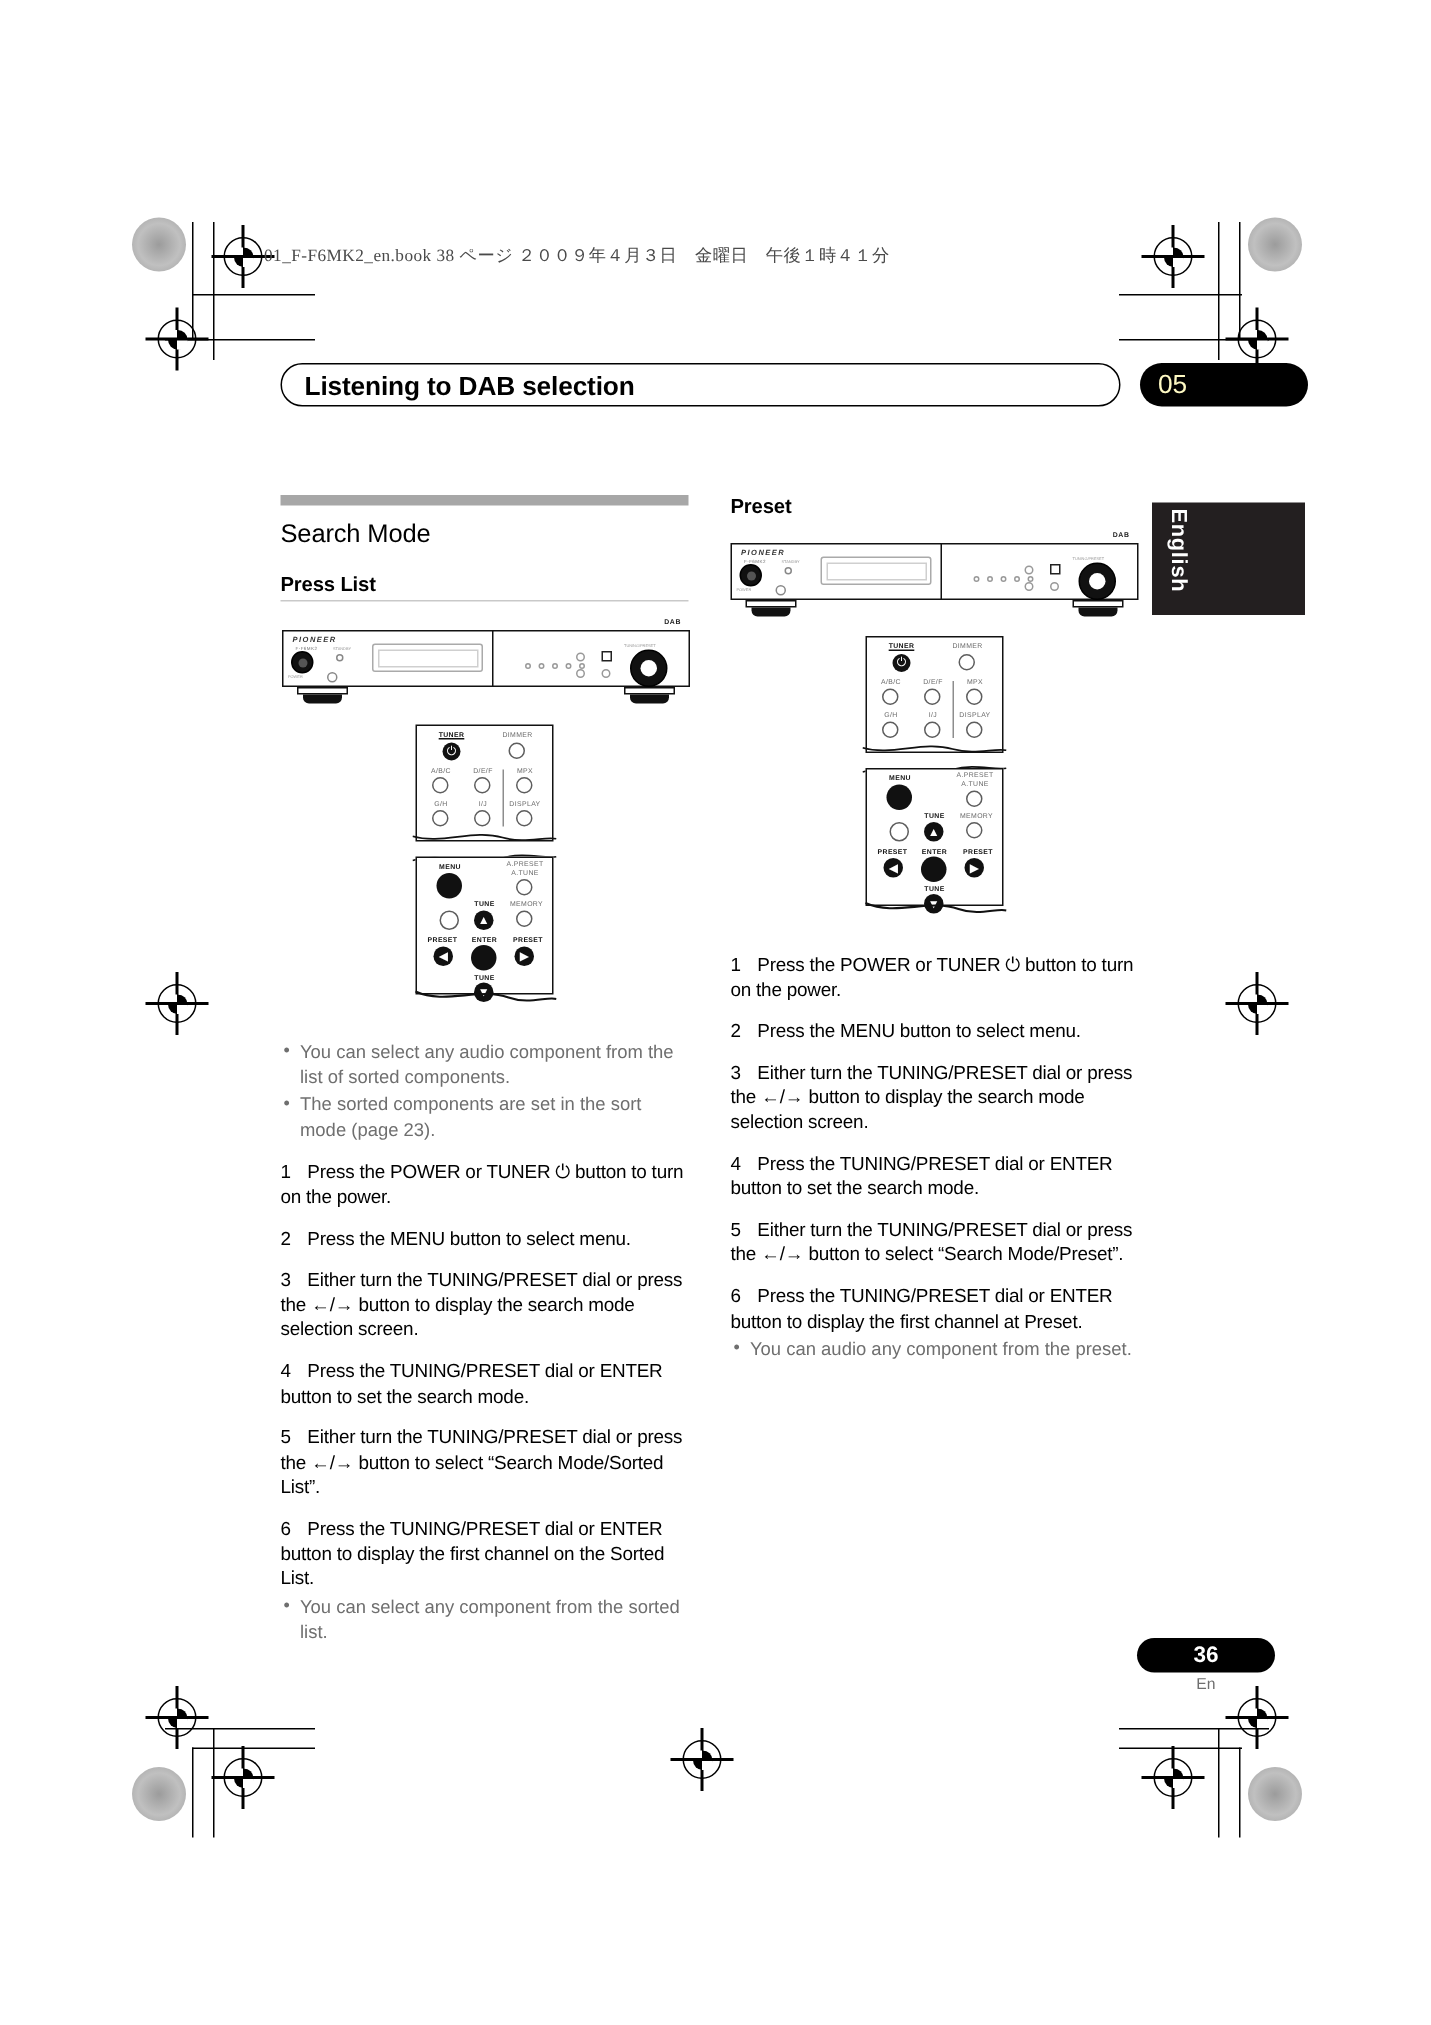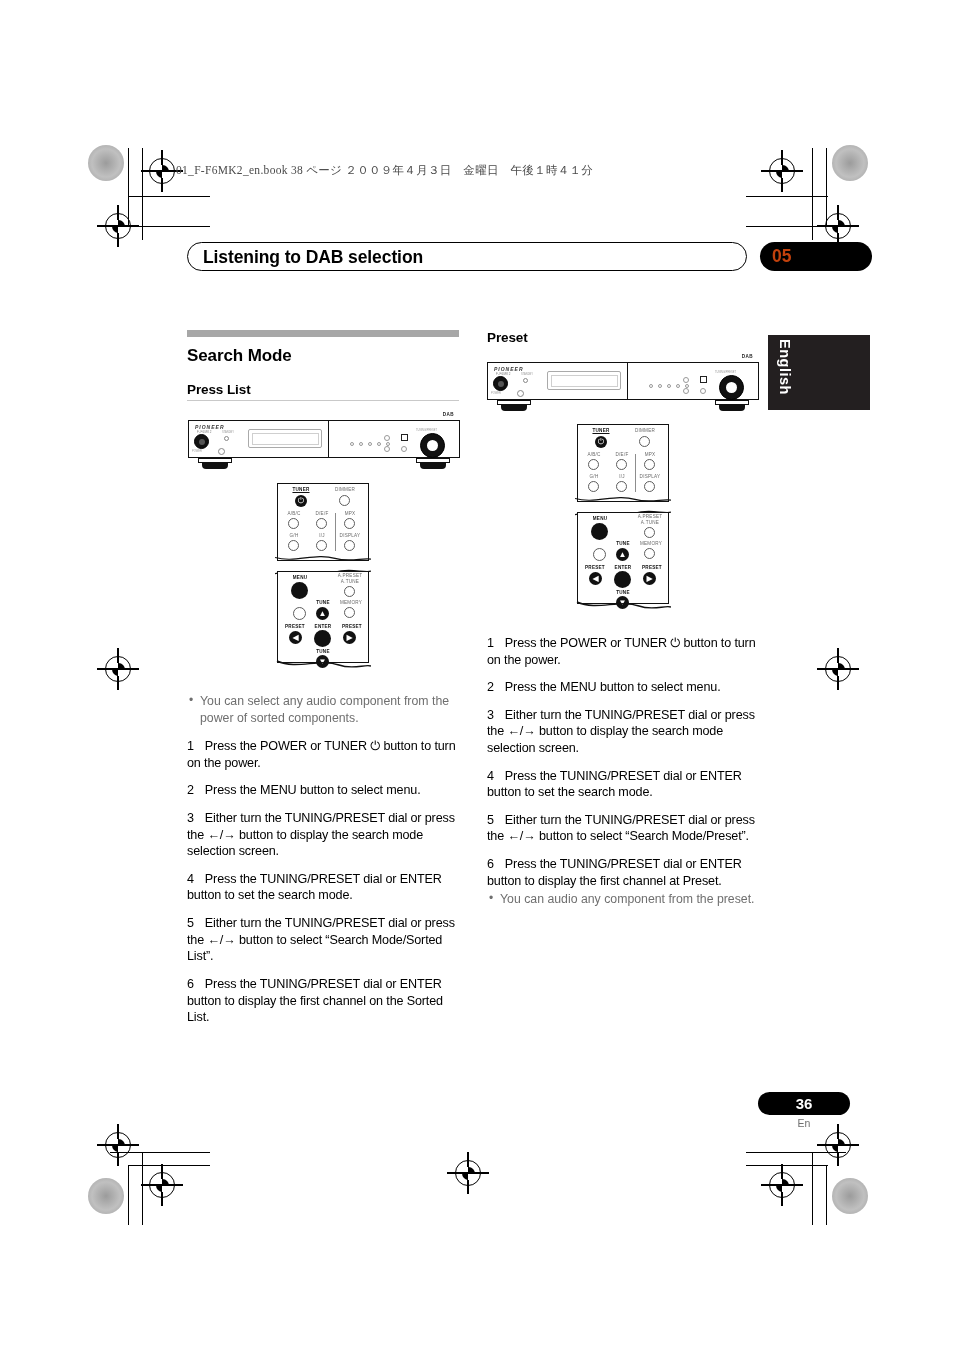--- a/index.html
+++ b/index.html
@@ -73,23 +73,23 @@
     position: absolute;
     left: 203px; top: 247px;
     font-size: 17.5px;
     font-weight: bold;
     letter-spacing: -0.1px;
   }
   .chapter-num {
     position: absolute;
     left: 760px; top: 242px;
     width: 112px; height: 29px;
-    background: #000; color: #c2410c;
+    background: #000; color: #fef9c3;
     border-radius: 15px;
-    font-size: 17.5px; font-weight: bold;
+    font-size: 17.5px; font-weight: normal;
     display: flex; align-items: center;
     padding-left: 12px; box-sizing: border-box;
   }
 
   
   .lang-tab {
     position: absolute;
     left: 768px; top: 335px;
     width: 102px; height: 75px;
     background: #231f20;
@@ -107,21 +107,21 @@
   
   .col-left  { position: absolute; left: 187px; top: 330px; width: 272px; }
   .col-right { position: absolute; left: 487px; top: 330px; width: 272px; }
 
   .sec-rule {
     height: 7px; background: #a7a7a7; margin-bottom: 9px;
   }
   h1.sec {
     margin: 0 0 16px 0;
     font-size: 17px;
-    font-weight: bold;
+    font-weight: normal;
     letter-spacing: -0.1px;
   }
   h2.sub {
     margin: 0 0 3px 0;
     font-size: 13.5px;
     font-weight: bold;
     letter-spacing: -0.1px;
   }
   .sub-rule { height: 1px; background: #c9c9c9; margin-bottom: 10px; }
 
@@ -366,41 +366,45 @@
 
 <div class="col-left">
   <div class="sec-rule"></div>
   <h1 class="sec">Search Mode</h1>
   <h2 class="sub">Press List</h2>
   <div class="sub-rule"></div>
 
   <div style="height:282px;"></div>
 
   <ul class="bullets">
-    <li>You can select any audio component from the power of sorted components.</li>
+    <li>You can select any audio component from the list of sorted components.</li>
+    <li>The sorted components are set in the sort mode (page 23).</li>
   </ul>
 
   <p class="step">
     <span class="n">1</span><span>Press the POWER or TUNER ⏻ button to turn on the power.</span>
   </p>
   <p class="step">
     <span class="n">2</span><span>Press the MENU button to select menu.</span>
   </p>
   <p class="step">
     <span class="n">3</span><span>Either turn the TUNING/PRESET dial or press the ←/→ button to display the search mode selection screen.</span>
   </p>
   <p class="step">
     <span class="n">4</span><span>Press the TUNING/PRESET dial or ENTER button to set the search mode.</span>
   </p>
   <p class="step">
     <span class="n">5</span><span>Either turn the TUNING/PRESET dial or press the ←/→ button to select “Search Mode/Sorted List”.</span>
   </p>
   <p class="step" style="margin-bottom:2px;">
     <span class="n">6</span><span>Press the TUNING/PRESET dial or ENTER button to display the first channel on the Sorted List.</span>
   </p>
+  <ul class="bullets">
+    <li>You can select any component from the sorted list.</li>
+  </ul>
 </div>
 
 <div class="col-right">
   <h2 class="sub" style="margin-bottom:12px;">Preset</h2>
 
   <div style="height:278px;"></div>
 
   <p class="step">
     <span class="n">1</span><span>Press the POWER or TUNER ⏻ button to turn on the power.</span>
   </p>

